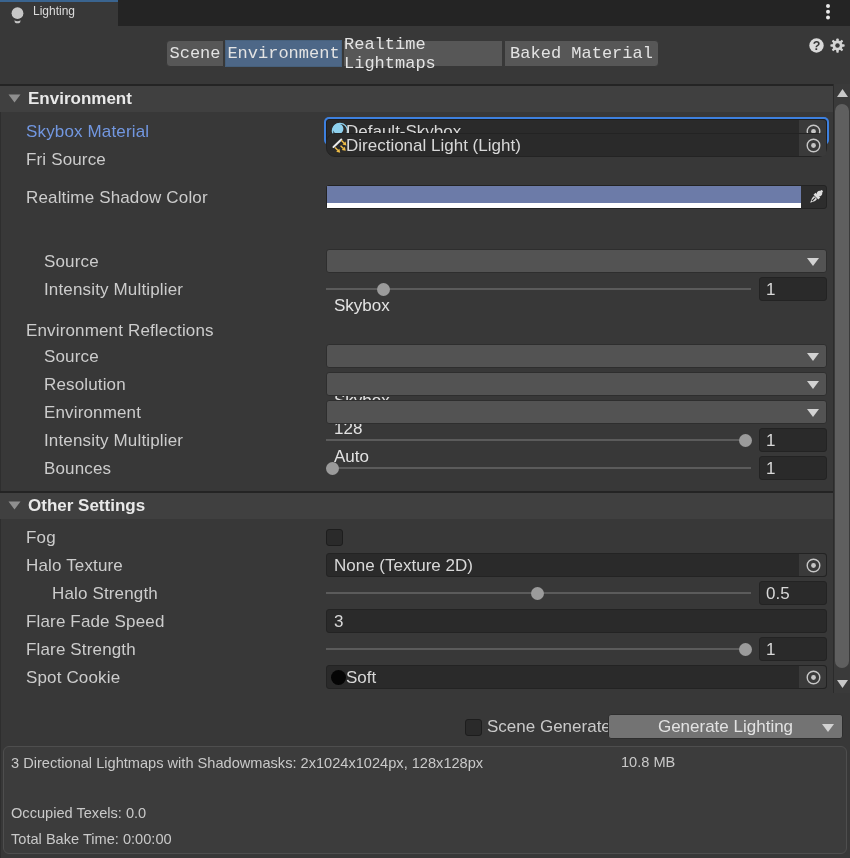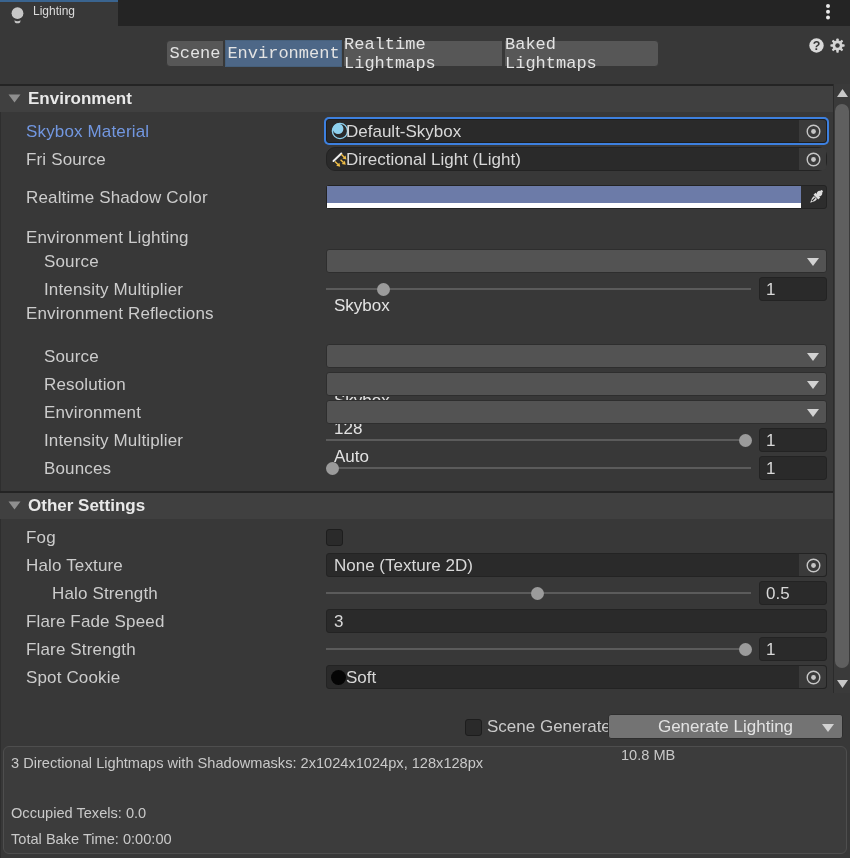--- a/index.html
+++ b/index.html
@@ -71,21 +71,21 @@
   <svg class="abs" style="left:823px;top:3px" width="10" height="18" viewBox="0 0 10 18">
     <circle cx="5" cy="3" r="2" fill="#E8E8E8"></circle>
     <circle cx="5" cy="8.7" r="2" fill="#E8E8E8"></circle>
     <circle cx="5" cy="14.4" r="2" fill="#E8E8E8"></circle>
   </svg>
 
   <div id="toolbar"></div>
   <div class="tbtn" style="left:166px; width:58px; border-radius:4px 0 0 4px;">Scene</div>
   <div class="tbtn sel" style="left:225px; width:117px;">Environment</div>
   <div class="tbtn" style="left:343px; width:160px;">Realtime Lightmaps</div>
-  <div class="tbtn" style="left:504px; width:155px; border-radius:0 4px 4px 0;">Baked Lightmaps</div>
+  <div class="tbtn" style="left:504px; width:155px; border-radius:0 4px 4px 0;">Baked Material</div>
   <svg class="abs" style="left:809px;top:38px" width="15" height="15" viewBox="0 0 15 15">
     <circle cx="7.5" cy="7.5" r="7.2" fill="#D9D9D9"></circle>
     <text x="7.5" y="11.8" font-size="12.5" font-weight="bold" text-anchor="middle" fill="#333333" font-family="Liberation Sans">?</text>
   </svg>
   <svg class="abs" style="left:830px;top:38px" width="15" height="15" viewBox="0 0 16 16">
     <g fill="#D4D4D4">
       <circle cx="8" cy="8" r="5.4"></circle>
       <g>
         <rect x="6.7" y="0.4" width="2.6" height="3.4" rx="0.8"></rect>
         <rect x="6.7" y="0.4" width="2.6" height="3.4" rx="0.8" transform="rotate(45,8,8)"></rect>
@@ -116,21 +116,21 @@
     <div class="txt">Default-Skybox</div>
     <div class="picker">
       <svg class="abs" style="left:7px;top:4px" width="15" height="15" viewBox="0 0 15 15">
         <circle cx="7.5" cy="7.5" r="6.3" fill="none" stroke="#C6C6C6" stroke-width="1.4"></circle>
         <circle cx="7.5" cy="7.5" r="2.4" fill="#C6C6C6"></circle>
       </svg>
     </div>
   </div>
 
   <div class="lbl" style="top:147px;">Fri Source</div>
-  <div class="field objfield" style="top:147px;border-radius:9px;">
+  <div class="field objfield" style="top:133px;border-radius:9px;">
     <svg class="abs" style="left:4px;top:3px" width="18" height="18" viewBox="0 0 18 18">
       <path d="M2.5 10 L10.3 2.5" stroke="#ECECEC" stroke-width="2" stroke-linecap="round"></path>
       <g fill="#F0BE46">
         <g transform="translate(10.6,3.6) rotate(-45)">
             <rect x="-0.7" y="-0.5" width="1.4" height="4.2"></rect>
             <polygon points="-2.2,3.4 2.2,3.4 0,6.8"></polygon>
           </g>
         <g transform="translate(9.9,9.0) rotate(-45)">
             <rect x="-0.7" y="-0.5" width="1.4" height="4.2"></rect>
             <polygon points="-2.2,3.4 2.2,3.4 0,6.8"></polygon>
@@ -158,36 +158,35 @@
       <g transform="rotate(45,8,8)" fill="#DFDFDF">
         <polygon points="8,15.3 6.1,11 6.1,8.6 9.9,8.6 9.9,11"></polygon>
         <rect x="5" y="5.7" width="6" height="2.4"></rect>
         <circle cx="8" cy="3.7" r="2.4"></circle>
         <circle cx="8" cy="1.1" r="1.2"></circle>
         <path d="M8 13.2 L8 9.2" stroke="#2D2D2D" stroke-width="1"></path>
       </g>
     </svg>
   </div>
 
-  <div class="lbl" style="top:225px;">Environment Lighting</div>
 
   <div class="lbl lbl2" style="top:249px;">Source</div>
   <div class="dropdown" style="top:249px;">
       <div class="txt">Skybox</div>
       <div class="ddarrow"></div>
     </div>
 
   <div class="lbl lbl2" style="top:277px;">Intensity Multiplier</div>
   <div class="track" style="top:288px;"></div>
   <div class="thumb" style="left:377px;top:283px;"></div>
   <div class="numfield" style="top:277px;">
       <div class="txt">1</div>
     </div>
 
-  <div class="lbl" style="top:301px;text-align:center;">Environment Reflections</div>
+  <div class="lbl" style="top:318px;text-align:center;">Environment Reflections</div>
 
   <div class="lbl lbl2" style="top:344px;">Source</div>
   <div class="dropdown" style="top:344px;">
       <div class="txt">Skybox</div>
       <div class="ddarrow"></div>
     </div>
 
   <div class="lbl lbl2" style="top:372px;">Resolution</div>
   <div class="dropdown" style="top:372px;">
       <div class="txt">128</div>
@@ -277,18 +276,18 @@
   </div>
 
   <div class="checkbox" style="left:465px;top:719px;"></div>
   <div class="abs" style="left:487px;top:715px;line-height:24px;color:#C9C9C9;">Scene Generate</div>
   <div id="genbtn">Generate Lighting
     <div class="ddarrow" style="right:8px;top:9px;"></div>
   </div>
 
   <div id="statusbox">
     <div class="abs" style="left:7px;top:8px;">3 Directional Lightmaps with Shadowmasks: 2x1024x1024px, 128x128px</div>
-    <div class="abs" style="left:617px;top:0;">10.8 MB</div>
+    <div class="abs" style="left:617px;top:7px;">10.8 MB</div>
     <div class="abs" style="left:7px;top:58px;">Occupied Texels: 0.0</div>
     <div class="abs" style="left:7px;top:84px;">Total Bake Time: 0:00:00</div>
   </div>
 
 </div>
 
 </body></html>

